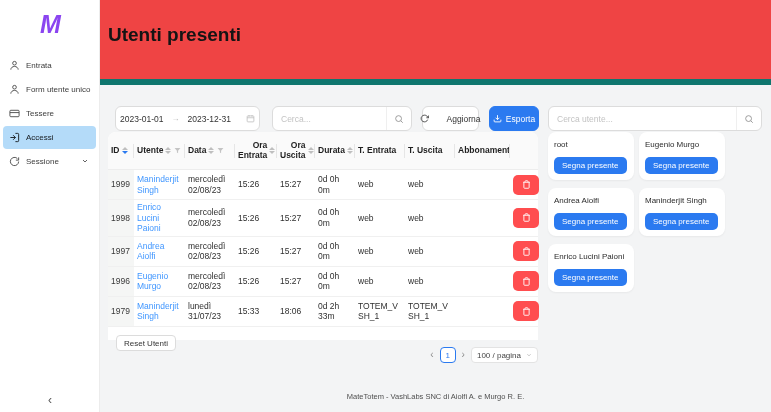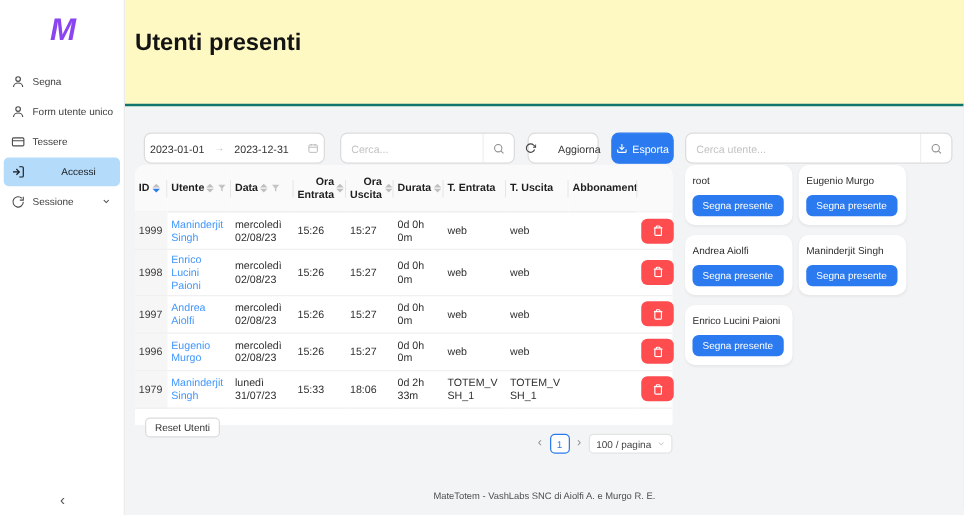--- a/index.html
+++ b/index.html
@@ -11,29 +11,29 @@
   }
   
   .sidebar{ position:absolute; left:0; top:0; width:100px; height:412px; background:#fff; border-right:1px solid #ececec; z-index:3; }
   .logo{ position:absolute; top:10px; left:0; width:100px; text-align:center;
          font-size:25px; font-weight:800; font-style:italic; color:#8b45f0; letter-spacing:-1px; }
   .menu{ position:absolute; top:54px; left:0; right:0; }
   .menu-item{ position:relative; display:flex; align-items:center; height:23px; margin:0 3px 1px;
               padding:0 6px; border-radius:4px; font-size:8px; color:#3c3c3c; cursor:pointer; white-space:nowrap; }
   .menu-item .mi-icon{ width:11px; height:11px; margin-right:6px; flex:none; display:flex; align-items:center; }
   .menu-item svg{ width:11px; height:11px; stroke:#4a4a4a; }
-  .menu-item.active{ background:#b4dbf9; color:#15191e;gap:23px; }
+  .menu-item.active{ background:#b4dbf9; color:#15191e; }
   .menu-item.active svg{ stroke:#15191e; }
   .mi-chevron{ position:absolute; right:7px; top:7px; }
   .mi-chevron svg{ width:8px; height:8px; stroke:#444; }
   .collapse{ position:absolute; bottom:6px; left:0; width:100px; text-align:center; color:#555;
              font-size:12px; line-height:12px; cursor:pointer; }
   
   .main{ position:absolute; left:100px; top:0; right:0; bottom:0; }
-  .header-band{ position:absolute; top:0; left:0; right:0; height:85px; background:#fef9c3; border-bottom:2px solid #0f766e; }
+  .header-band{ position:absolute; top:0; left:0; right:0; height:85px; background:#ef4444; border-bottom:6px solid #0f766e; }
   .title{ position:absolute; left:8px; top:24px; font-size:19px; font-weight:700; color:#141414; }
   
   .input-box{ position:absolute; background:#fff; border:1px solid #dcdcdc; border-radius:6px;
               display:flex; align-items:center; font-size:8.5px; color:#333; height:25px; }
   .date-range{ left:15px; top:106px; width:145px; padding:0 4px; }
   .date-range .dval{ color:#333; }
   .date-range .sep{ color:#b9b9b9; margin:0 8px; font-size:8px; }
   .date-range .cal{ margin-left:auto; display:flex; }
   .date-range svg{ width:9px; height:9px; stroke:#b9b9b9; }
   .search-box{ overflow:hidden; }
@@ -109,21 +109,21 @@
   <aside class="sidebar">
     <div class="logo">M</div>
     <nav class="menu" id="menu">
         <div class="menu-item">
           <span class="mi-icon">
             <svg viewBox="0 0 24 24" fill="none" stroke-width="2">
               <circle cx="12" cy="7" r="4"></circle>
               <path d="M4 21c0-4 3.6-7 8-7s8 3 8 7"></path>
             </svg>
           </span>
-          <span class="mi-label">Segna</span>
+          <span class="mi-label">Entrata</span>
         </div>
         <div class="menu-item">
           <span class="mi-icon">
             <svg viewBox="0 0 24 24" fill="none" stroke-width="2">
               <circle cx="12" cy="7" r="4"></circle>
               <path d="M4 21c0-4 3.6-7 8-7s8 3 8 7"></path>
             </svg>
           </span>
           <span class="mi-label">Form utente unico</span>
         </div>

